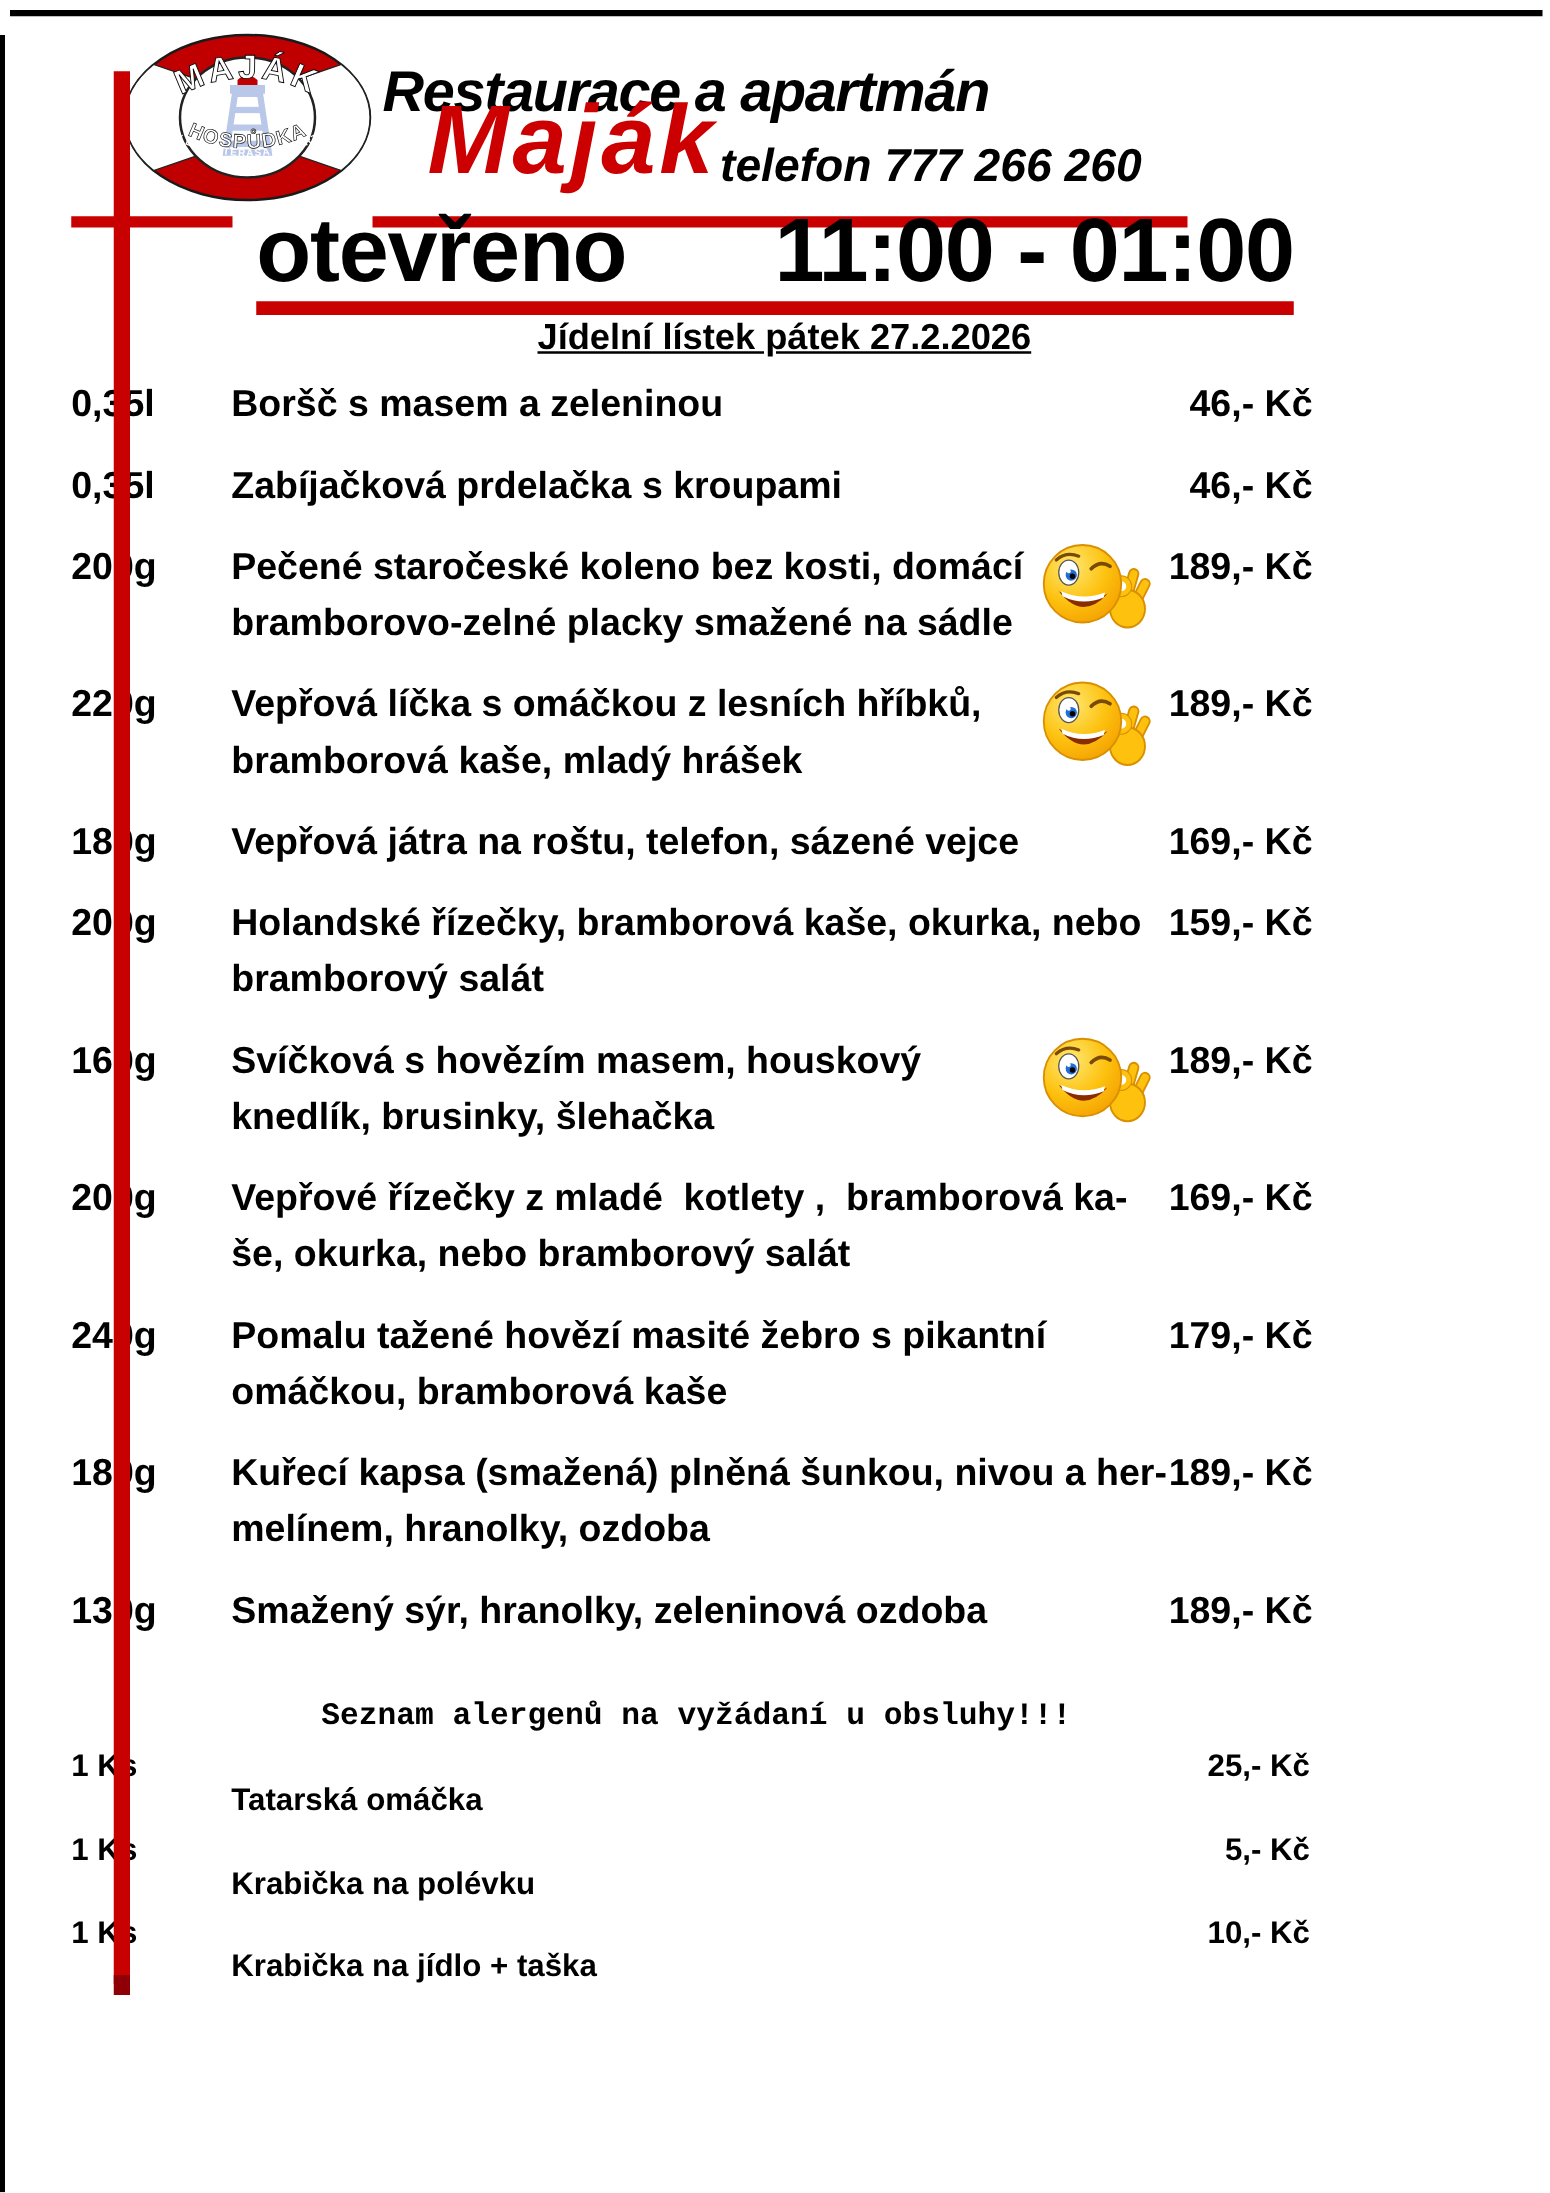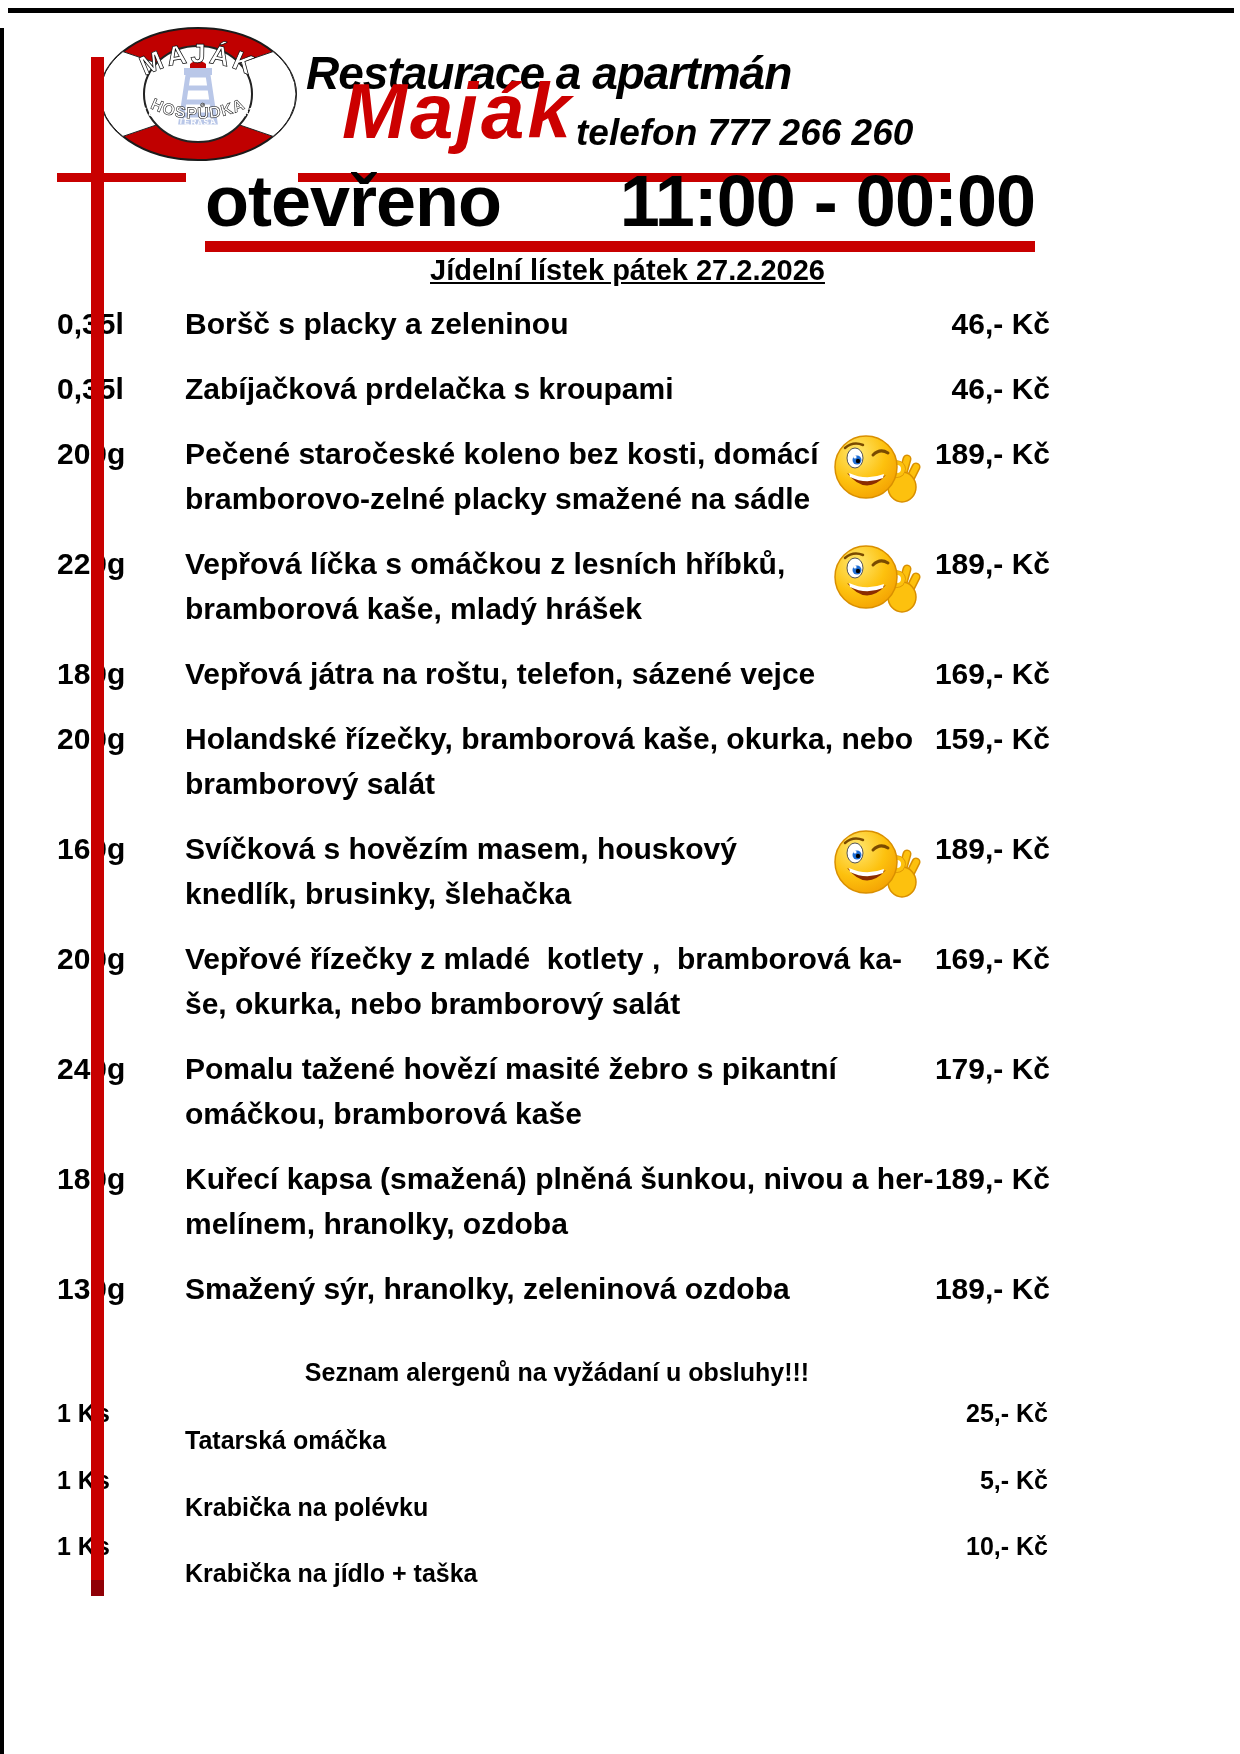--- a/index.html
+++ b/index.html
@@ -34,21 +34,21 @@
   .menu-list{left:0;top:301px;width:1240px;}
   .menu-row{position:relative;display:flex;padding-left:57px;margin-bottom:20px;
             font-size:30px;line-height:1.5;font-weight:bold;}
   .cell-qty{width:128px;flex-shrink:0;}
   .cell-name{width:800px;white-space:pre-wrap;}
   .cell-price{position:absolute;right:190px;top:0;}
   .emoji{position:absolute;left:833px;top:-4px;width:88px;height:82px;}
 
   
   .bottom-block{left:0;top:1358px;width:1240px;}
-  .allergen-note{width:1114px;text-align:center;font-size:25px;font-weight:bold;margin-bottom:10px;}
+  .allergen-note{width:1114px;text-align:center;font-size:25px;font-weight:bold;margin-bottom:10px;font-family:Liberation Mono, monospace;}
   .extra-row{position:relative;display:flex;padding-left:57px;margin-bottom:7px;
              font-size:25px;line-height:1.3;font-weight:bold;}
   .extra-row .cell-qty{width:128px;}
   .extra-row .cell-name{width:800px;margin-top:27px;}
   .extra-row .cell-price{right:192px;}
 </style>
 </head>
 <body>
 
 <div class="page">
@@ -88,28 +88,28 @@
     <text font-size="8" font-weight="bold" fill="#ffffff" letter-spacing="1">
       <textPath href="#arcBotOut" startOffset="50%" text-anchor="middle">BAR / LETNÍ TERASA / APARTMÁN</textPath>
     </text>
   </svg>
 
   <div class="abs title-script">Restaurace a apartmán</div>
   <div class="abs brand-script">Maják</div>
   <div class="abs phone-script">telefon 777 266 260</div>
   <div class="abs open-row">
     <span>otevřeno</span>
-    <span>11:00 - 00:00</span>
+    <span>11:00 - 01:00</span>
   </div>
   <div class="abs menu-title">Jídelní lístek pátek 27.2.2026</div>
 
   <div class="abs menu-list" id="menu-list">
       <div class="menu-row">
     <div class="cell-qty">0,35l</div>
-    <div class="cell-name">Boršč s placky a zeleninou</div>
+    <div class="cell-name">Boršč s masem a zeleninou</div>
     <div class="cell-price">46,- Kč</div>
   </div>
       <div class="menu-row">
     <div class="cell-qty">0,35l</div>
     <div class="cell-name">Zabíjačková prdelačka s kroupami</div>
     <div class="cell-price">46,- Kč</div>
   </div>
       <div class="menu-row">
     <div class="cell-qty">200g</div>
     <div class="cell-name">Pečené staročeské koleno bez kosti, domácí

